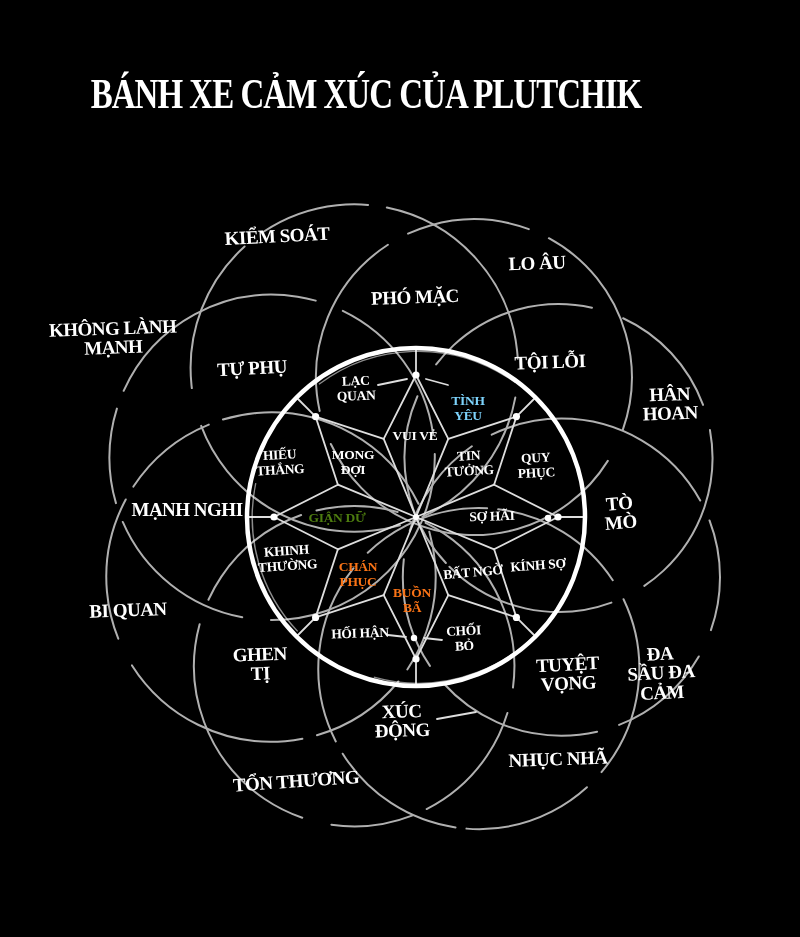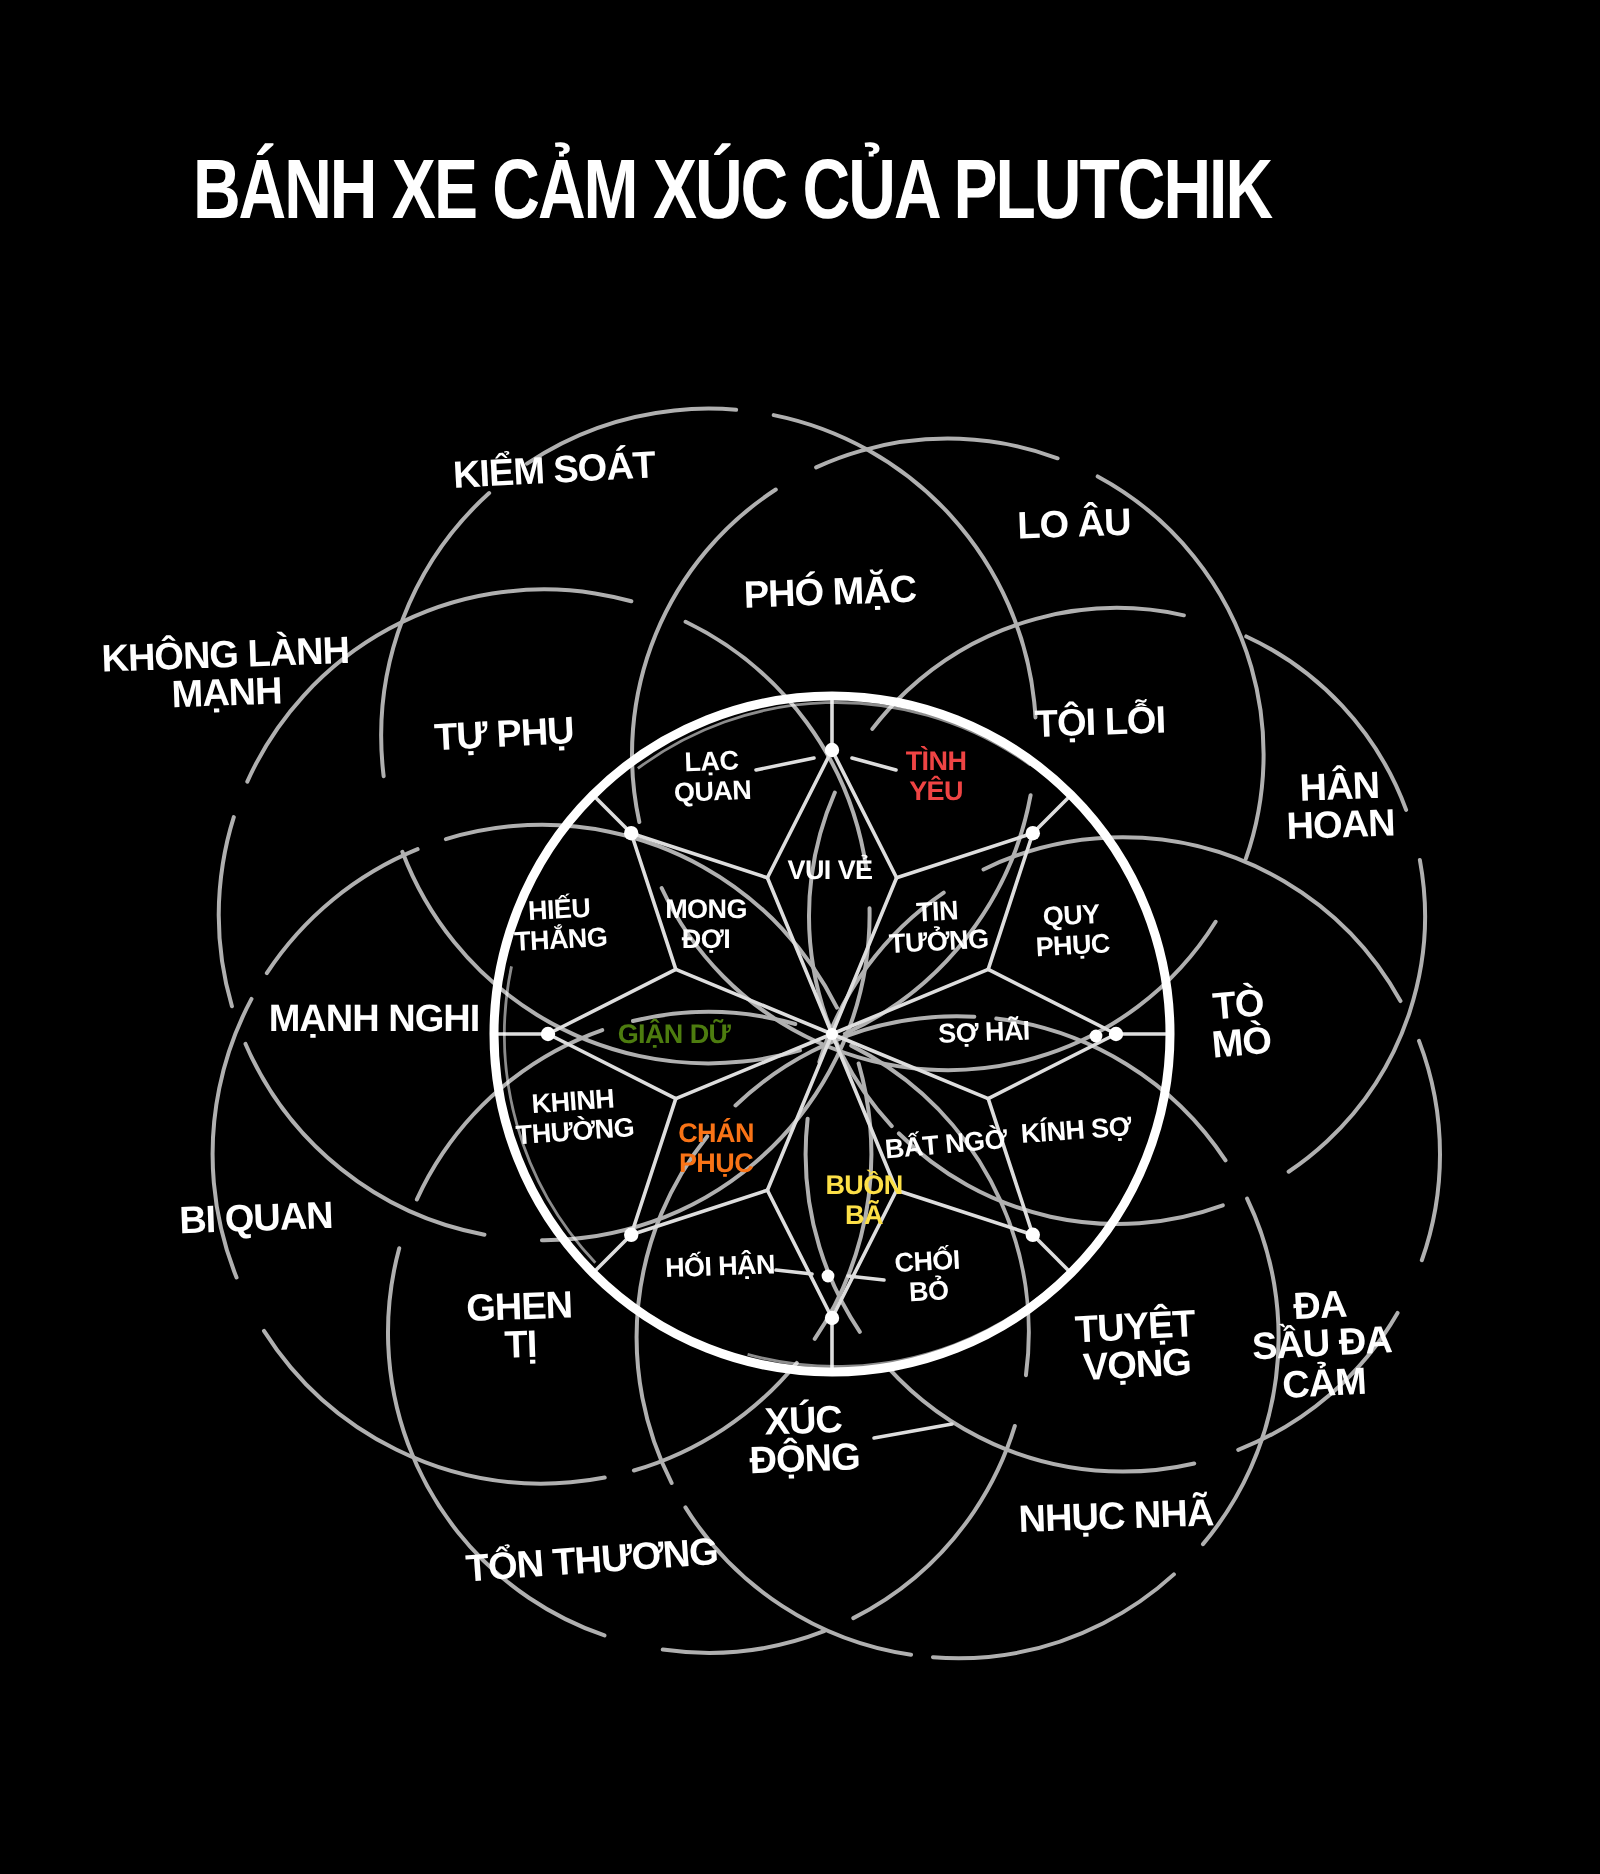--- a/index.html
+++ b/index.html
@@ -1,18 +1,18 @@
 <!DOCTYPE html>
 <html><head>
 <meta charset="utf-8">
 <style>
   html,body{margin:0;padding:0;background:#000;}
   .stage{
     position:relative;width:732px;height:937px;overflow:hidden;
-    background:#000;font-family:Liberation Sans, sans-serif;
+    background:#000;font-family:Liberation Serif, serif;
   }
   .title{
     position:absolute;left:0;right:0;top:76px;text-align:center;
     color:#fff;font-weight:bold;font-size:33px;letter-spacing:-1px;
     transform:scaleY(1.28);
   }
   #wheel-svg{position:absolute;left:0;top:0;}
   .emotion{
     position:absolute;color:#fff;font-weight:bold;text-align:center;
     white-space:nowrap;
@@ -150,21 +150,21 @@
       <div class="emotion outer-lbl" style="left: 558px; top: 759px; color: rgb(255, 255, 255); transform: translate(-50%, -50%) rotate(-2deg);">
         <span>NHỤC NHÃ</span>
       </div>
       <div class="emotion outer-lbl" style="left: 296px; top: 781px; color: rgb(255, 255, 255); transform: translate(-50%, -50%) rotate(-4deg);">
         <span>TỔN THƯƠNG</span>
       </div>
       <div class="emotion dyad-lbl" style="left: 356px; top: 389px; color: rgb(255, 255, 255); transform: translate(-50%, -50%) rotate(-2deg);">
         <span>LẠC</span>
         <span>QUAN</span>
       </div>
-      <div class="emotion dyad-lbl" style="left: 468px; top: 389px; color: #ef4444; transform: translate(-50%, -50%) rotate(0deg);">
+      <div class="emotion dyad-lbl" style="left: 468px; top: 409px; color: #7dd3fc; transform: translate(-50%, -50%) rotate(0deg);">
         <span>TÌNH</span>
         <span>YÊU</span>
       </div>
       <div class="emotion dyad-lbl" style="left: 536px; top: 466px; color: rgb(255, 255, 255); transform: translate(-50%, -50%) rotate(-3deg);">
         <span>QUY</span>
         <span>PHỤC</span>
       </div>
       <div class="emotion dyad-lbl" style="left: 538px; top: 566px; color: rgb(255, 255, 255); transform: translate(-50%, -50%) rotate(-4deg);">
         <span>KÍNH SỢ</span>
       </div>
@@ -189,21 +189,21 @@
       <div class="emotion primary-lbl" style="left: 469px; top: 464px; color: rgb(255, 255, 255); transform: translate(-50%, -50%) rotate(-3deg);">
         <span>TIN</span>
         <span>TƯỞNG</span>
       </div>
       <div class="emotion primary-lbl" style="left: 492px; top: 517px; color: rgb(255, 255, 255); transform: translate(-50%, -50%) rotate(-2deg);">
         <span>SỢ HÃI</span>
       </div>
       <div class="emotion primary-lbl" style="left: 473px; top: 573px; color: rgb(255, 255, 255); transform: translate(-50%, -50%) rotate(-5deg);">
         <span>BẤT NGỜ</span>
       </div>
-      <div class="emotion primary-lbl" style="left: 432px; top: 601px; color: #fde047; transform: translate(-50%, -50%) rotate(0deg);">
+      <div class="emotion primary-lbl" style="left: 412px; top: 601px; color: #f97316; transform: translate(-50%, -50%) rotate(0deg);">
         <span>BUỒN</span>
         <span>BÃ</span>
       </div>
       <div class="emotion primary-lbl" style="left: 358px; top: 575px; color: #f97316; transform: translate(-50%, -50%) rotate(0deg);">
         <span>CHÁN</span>
         <span>PHỤC</span>
       </div>
       <div class="emotion primary-lbl" style="left: 337px; top: 518px; color: #4d7c0f; transform: translate(-50%, -50%) rotate(0deg);">
         <span>GIẬN DỮ</span>
       </div>

